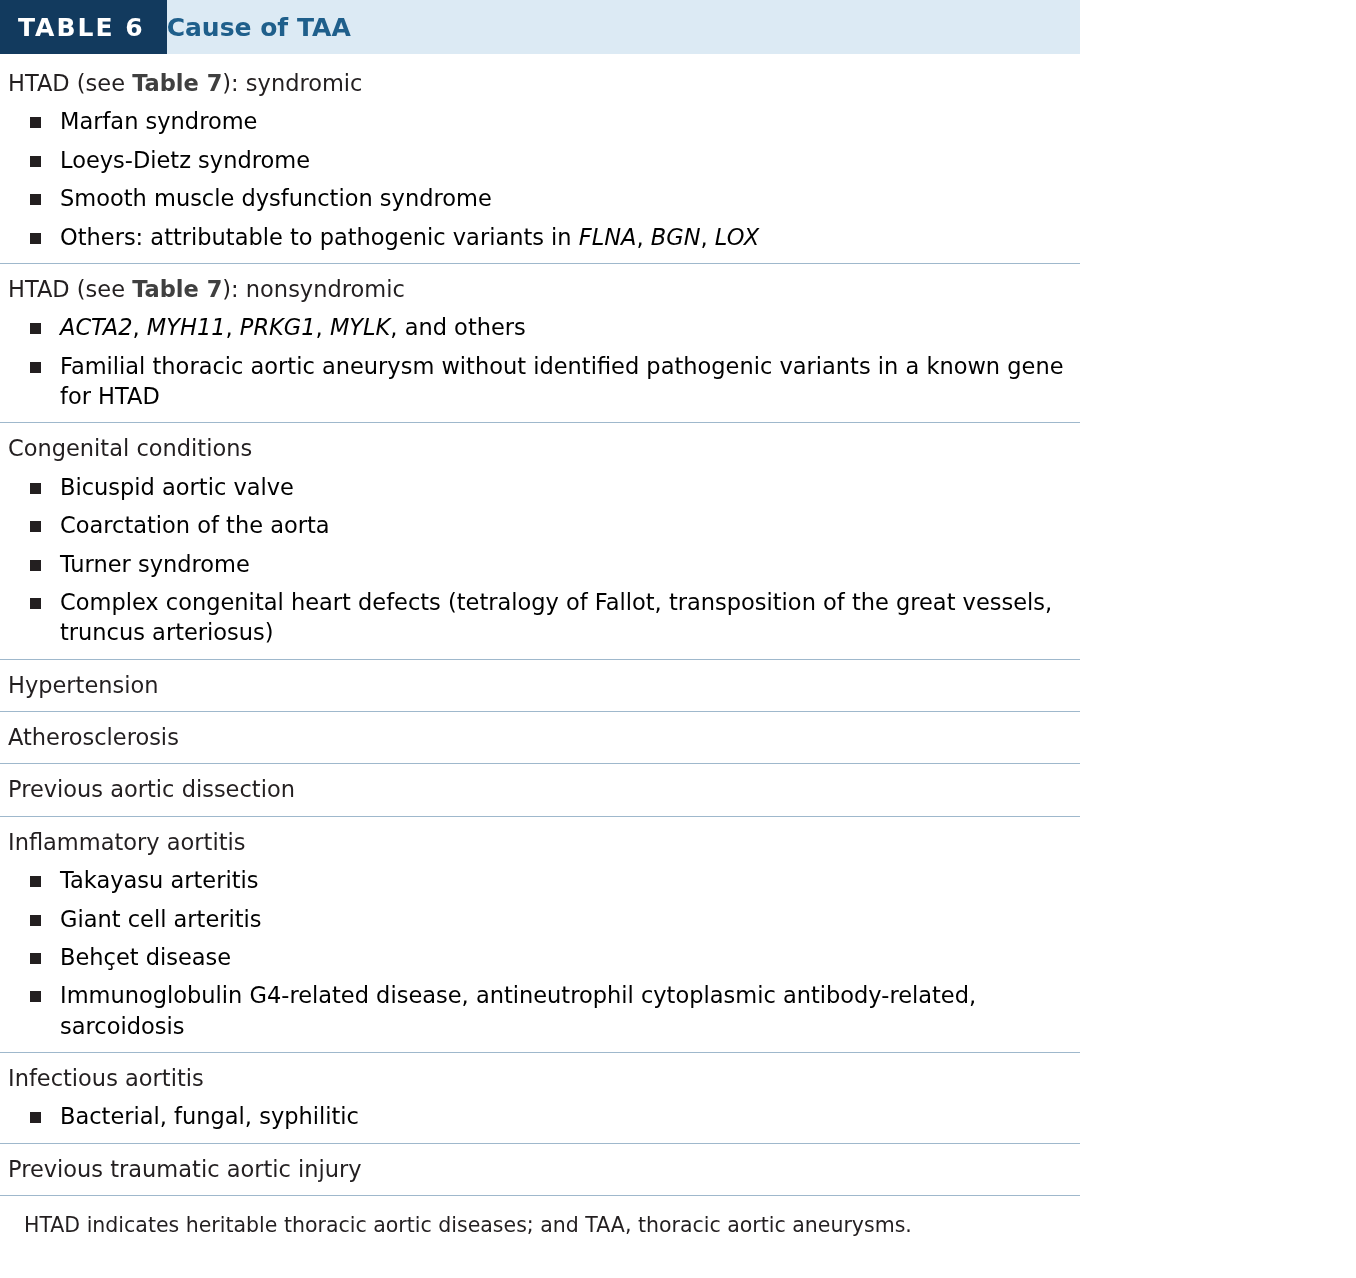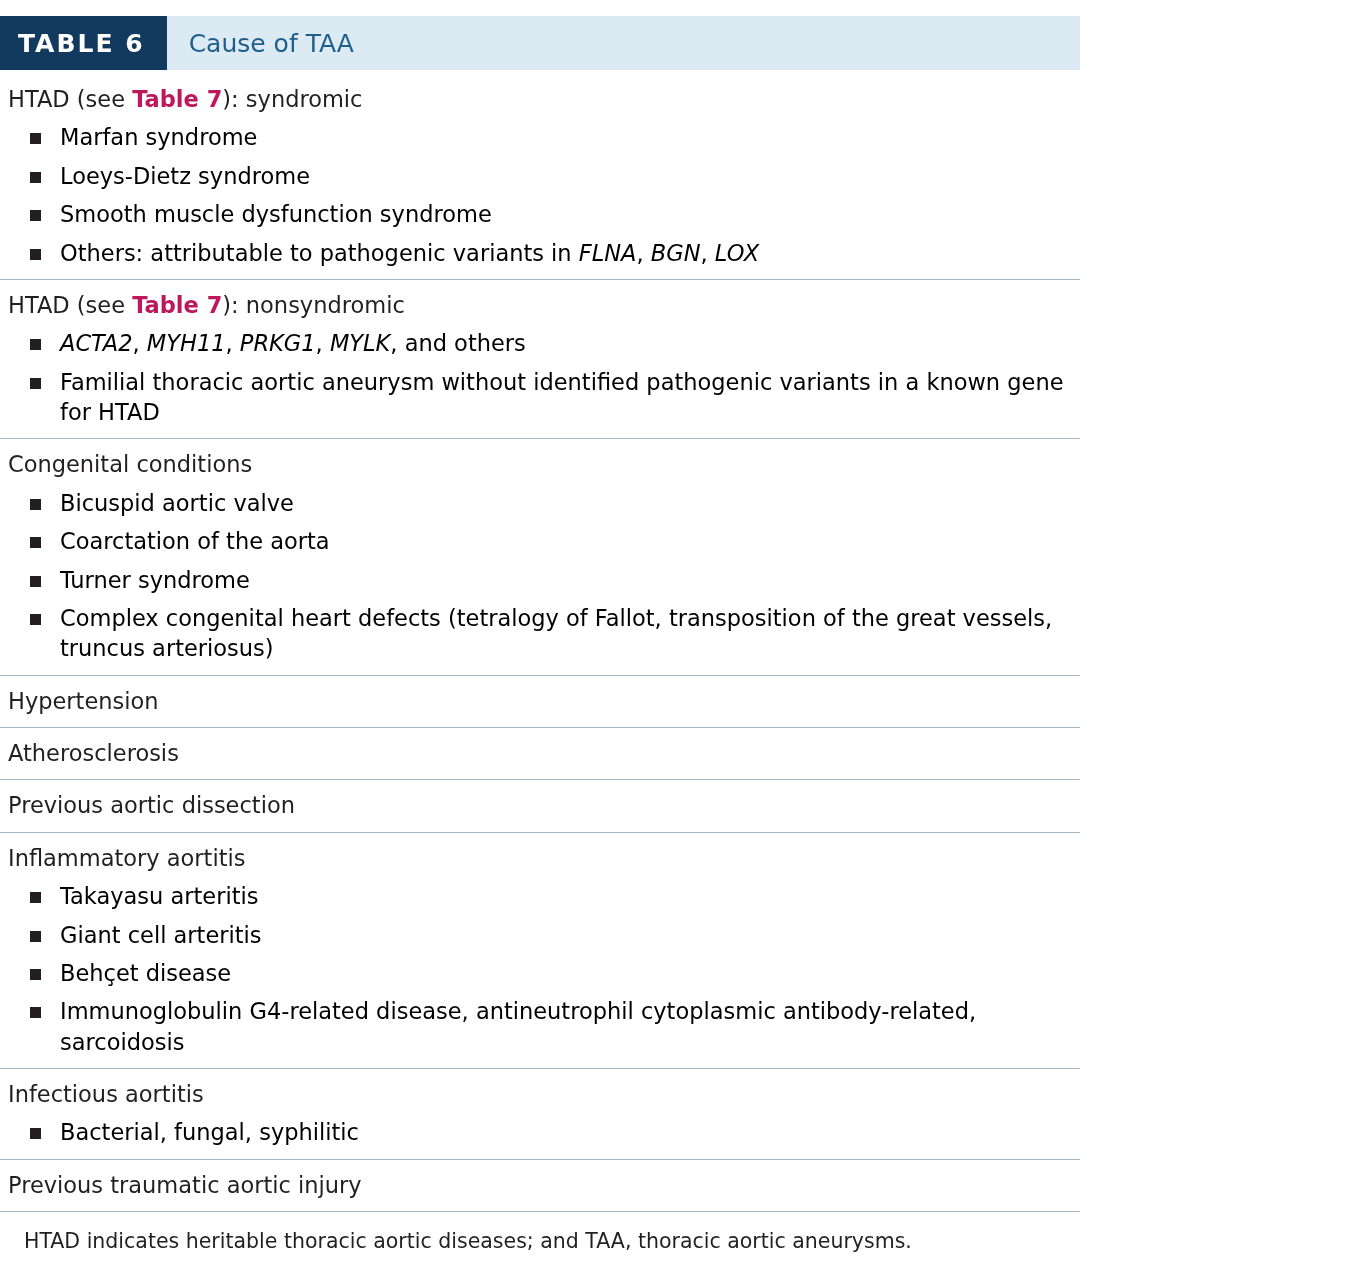--- a/index.html
+++ b/index.html
@@ -8,46 +8,44 @@
     background: #ffffff;
   }
   body {
     width: 1356px;
     font-family: "DejaVu Sans", "Liberation Sans", sans-serif;
     color: #231f20;
   }
   .table-wrap {
     width: 1080px;
     box-sizing: border-box;
-    margin-top: 16px;
   }
   
   .table-header {
     display: flex;
     align-items: stretch;
     background: #dceaf4;
     height: 54px;
   }
   .table-number {
     background: #123a5e;
     color: #ffffff;
     font-weight: bold;
     font-size: 25px;
     letter-spacing: 2px;
     display: flex;
     align-items: center;
     padding: 0 22px 0 18px;
   }
   .table-title {
     color: #1f5f8b;
-    font-weight: normal;
+    font-weight: bold;
     font-size: 25px;
     display: flex;
     align-items: center;
-    padding-left: 22px;
   }
   
   .table-body {
     padding: 0;
   }
   .row {
     border-bottom: 1px solid #9fb8cc;
     padding: 10px 8px 11px 8px;
   }
   .row:first-child {
@@ -74,21 +72,21 @@
   .bullets li .sq {
     position: absolute;
     left: 22px;
     top: 11px;
     width: 11px;
     height: 11px;
     background: #231f20;
     display: inline-block;
   }
   .link {
-    color: #be185d;
+    color: #404040;
     font-weight: bold;
     text-decoration: none;
   }
   em, .gene {
     font-style: italic;
   }
   .footnote {
     font-size: 20.5px;
     color: #231f20;
     padding: 16px 8px 8px 24px;

